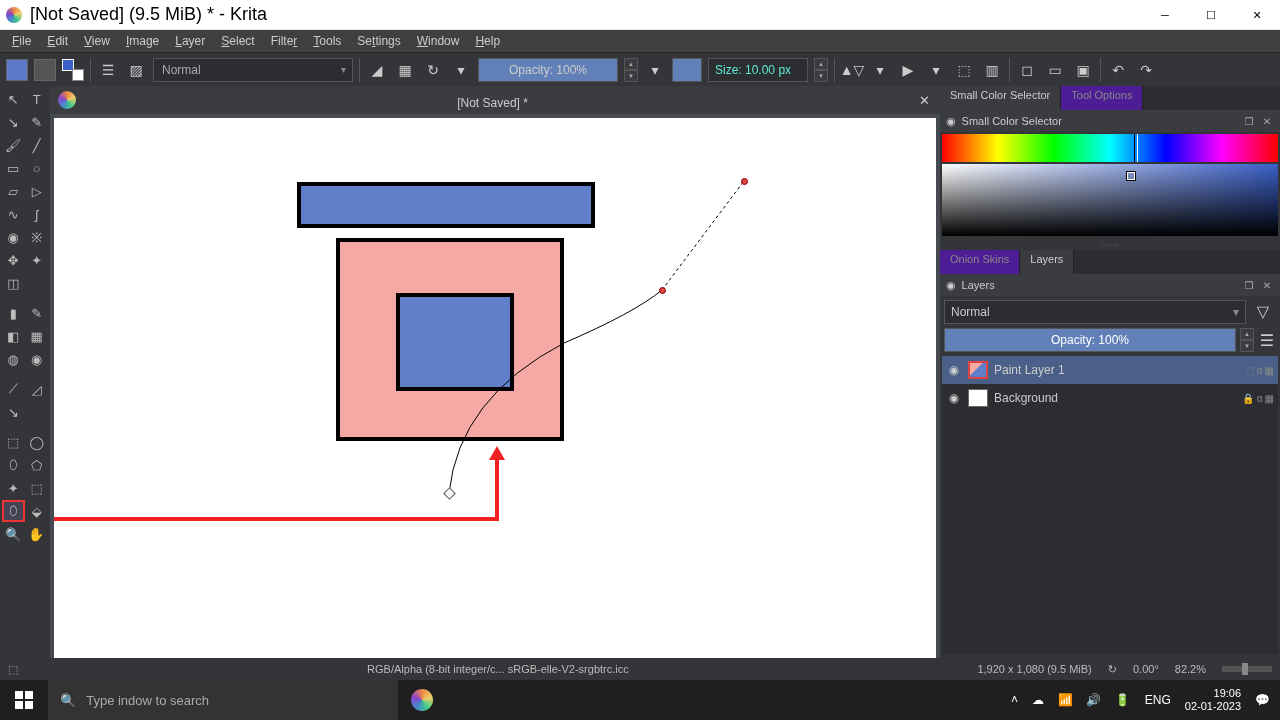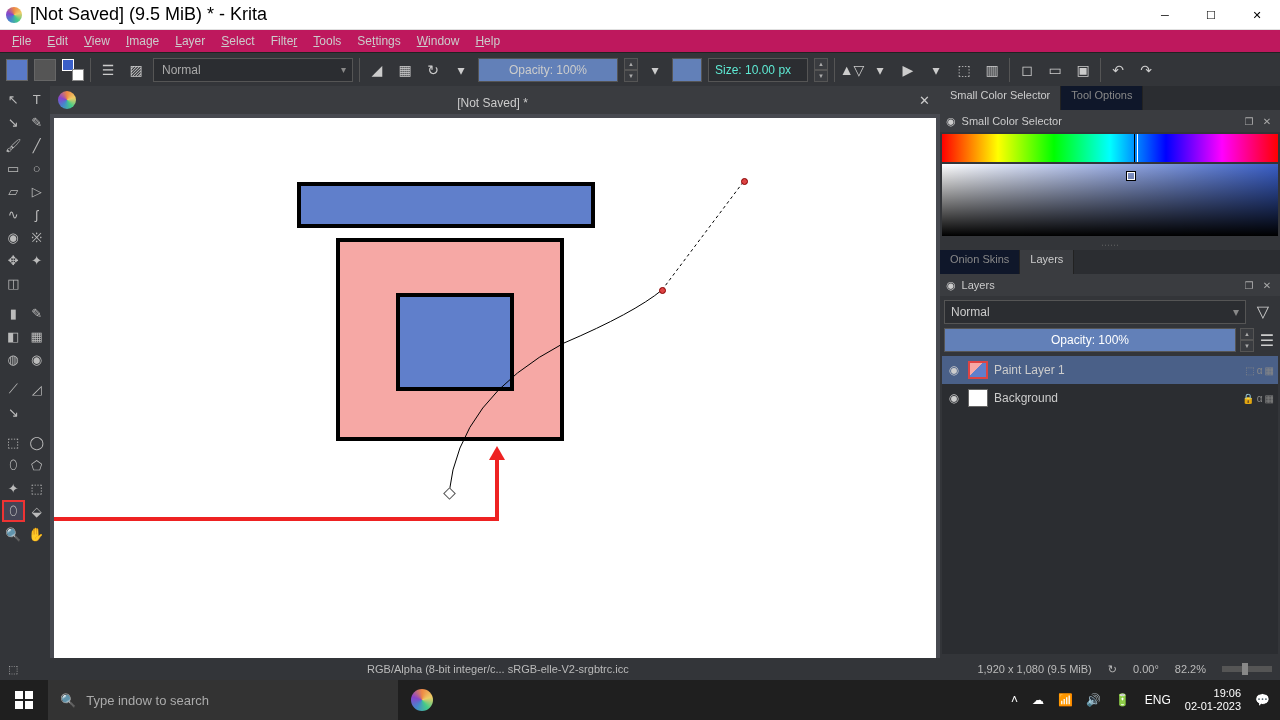--- a/index.html
+++ b/index.html
@@ -6,21 +6,21 @@
 body { width: 1280px; height: 720px; background: #fff; overflow: hidden; position: relative; }
 
 
 .titlebar { height: 30px; background: #fff; display: flex; align-items: center; padding: 0 6px; border-bottom: 1px solid #e0e0e0; }
 .titlebar .app-icon { width: 16px; height: 16px; border-radius: 50%; background: conic-gradient(#e84, #ec6, #4c8, #48c, #84c, #e84); margin-right: 8px; }
 .titlebar .title { font-size: 18px; flex: 1; }
 .win-btns { position: absolute; right: 0; top: 0; display: flex; }
 .win-btn { width: 46px; height: 30px; display: flex; align-items: center; justify-content: center; font-size: 11px; }
 
 
-.menubar { height: 22px; background: #be185d; display: flex; align-items: center; padding: 0 4px; }
+.menubar { height: 22px; background: #404040; display: flex; align-items: center; padding: 0 4px; }
 .menubar span { color: #ccc; font-size: 12px; padding: 2px 8px; }
 .menubar span u { text-decoration: underline; }
 
 
 .toolbar { height: 34px; background: #333539; display: flex; align-items: center; padding: 0 6px; gap: 6px; border-top: 1px solid #222; }
 .tb-swatch { width: 22px; height: 22px; background: #5a7ac7; border: 1px solid #666; }
 .tb-swatch.gray { background: #555; }
 .tb-fg-bg { width: 22px; height: 22px; position: relative; }
 .tb-fg-bg .fg { position: absolute; top: 0; left: 0; width: 12px; height: 12px; background: #3a5fc8; border: 1px solid #fff; }
 .tb-fg-bg .bg { position: absolute; bottom: 0; right: 0; width: 12px; height: 12px; background: #fff; border: 1px solid #888; }
@@ -63,21 +63,21 @@
 .red-line-v { position: absolute; left: 441px; top: 335px; width: 4px; height: 68px; background: #e22; }
 .red-arrow { position: absolute; left: 435px; top: 328px; width: 0; height: 0; border-left: 8px solid transparent; border-right: 8px solid transparent; border-bottom: 14px solid #e22; }
 .curve { position: absolute; left: 0; top: 0; pointer-events: none; }
 .handle-diamond { position: absolute; width: 9px; height: 9px; border: 1px solid #555; background: #fff; transform: rotate(45deg); }
 .handle-dot { position: absolute; width: 7px; height: 7px; border-radius: 50%; background: #d44; border: 1px solid #800; }
 
 
 .right { width: 340px; background: #333539; display: flex; flex-direction: column; }
 .panel-tabs { display: flex; height: 24px; background: #2b2d31; }
 .panel-tab { padding: 3px 10px; font-size: 11px; color: #ccc; background: #3a3c40; border-right: 1px solid #222; }
-.panel-tab.inactive { background: #0f172a; color: #888; }
+.panel-tab.inactive { background: #4c1d95; color: #888; }
 .panel-header { height: 22px; background: #3a3c40; display: flex; align-items: center; padding: 0 6px; color: #ccc; font-size: 11px; gap: 6px; }
 .panel-header .r { margin-left: auto; display: flex; gap: 4px; }
 .panel-header .hbtn { width: 14px; height: 14px; color: #aaa; font-size: 10px; display: flex; align-items: center; justify-content: center; }
 .hue-strip { height: 28px; background: linear-gradient(to right, #f00, #ff0, #0f0, #0ff, #00f, #f0f, #f00); position: relative; margin: 2px; }
 .hue-strip::after { content: ""; position: absolute; left: 57%; top: 0; bottom: 0; width: 2px; border-left: 1px solid #000; border-right: 1px solid #fff; }
 .sv-box { height: 72px; margin: 0 2px 4px; position: relative; background: linear-gradient(to top, #000, transparent), linear-gradient(to right, #fff, #3a5fc8); }
 .sv-box .cur { position: absolute; left: 55%; top: 8px; width: 8px; height: 8px; border: 1px solid #fff; outline: 1px solid #000; }
 .dots { text-align: center; color: #666; font-size: 9px; height: 10px; }
 .layer-select { height: 24px; background: #2b2d31; border: 1px solid #555; margin: 4px; color: #ccc; font-size: 12px; display: flex; align-items: center; padding: 0 6px; position: relative; }
 .layer-select::after { content: "▾"; position: absolute; right: 6px; color: #888; }

